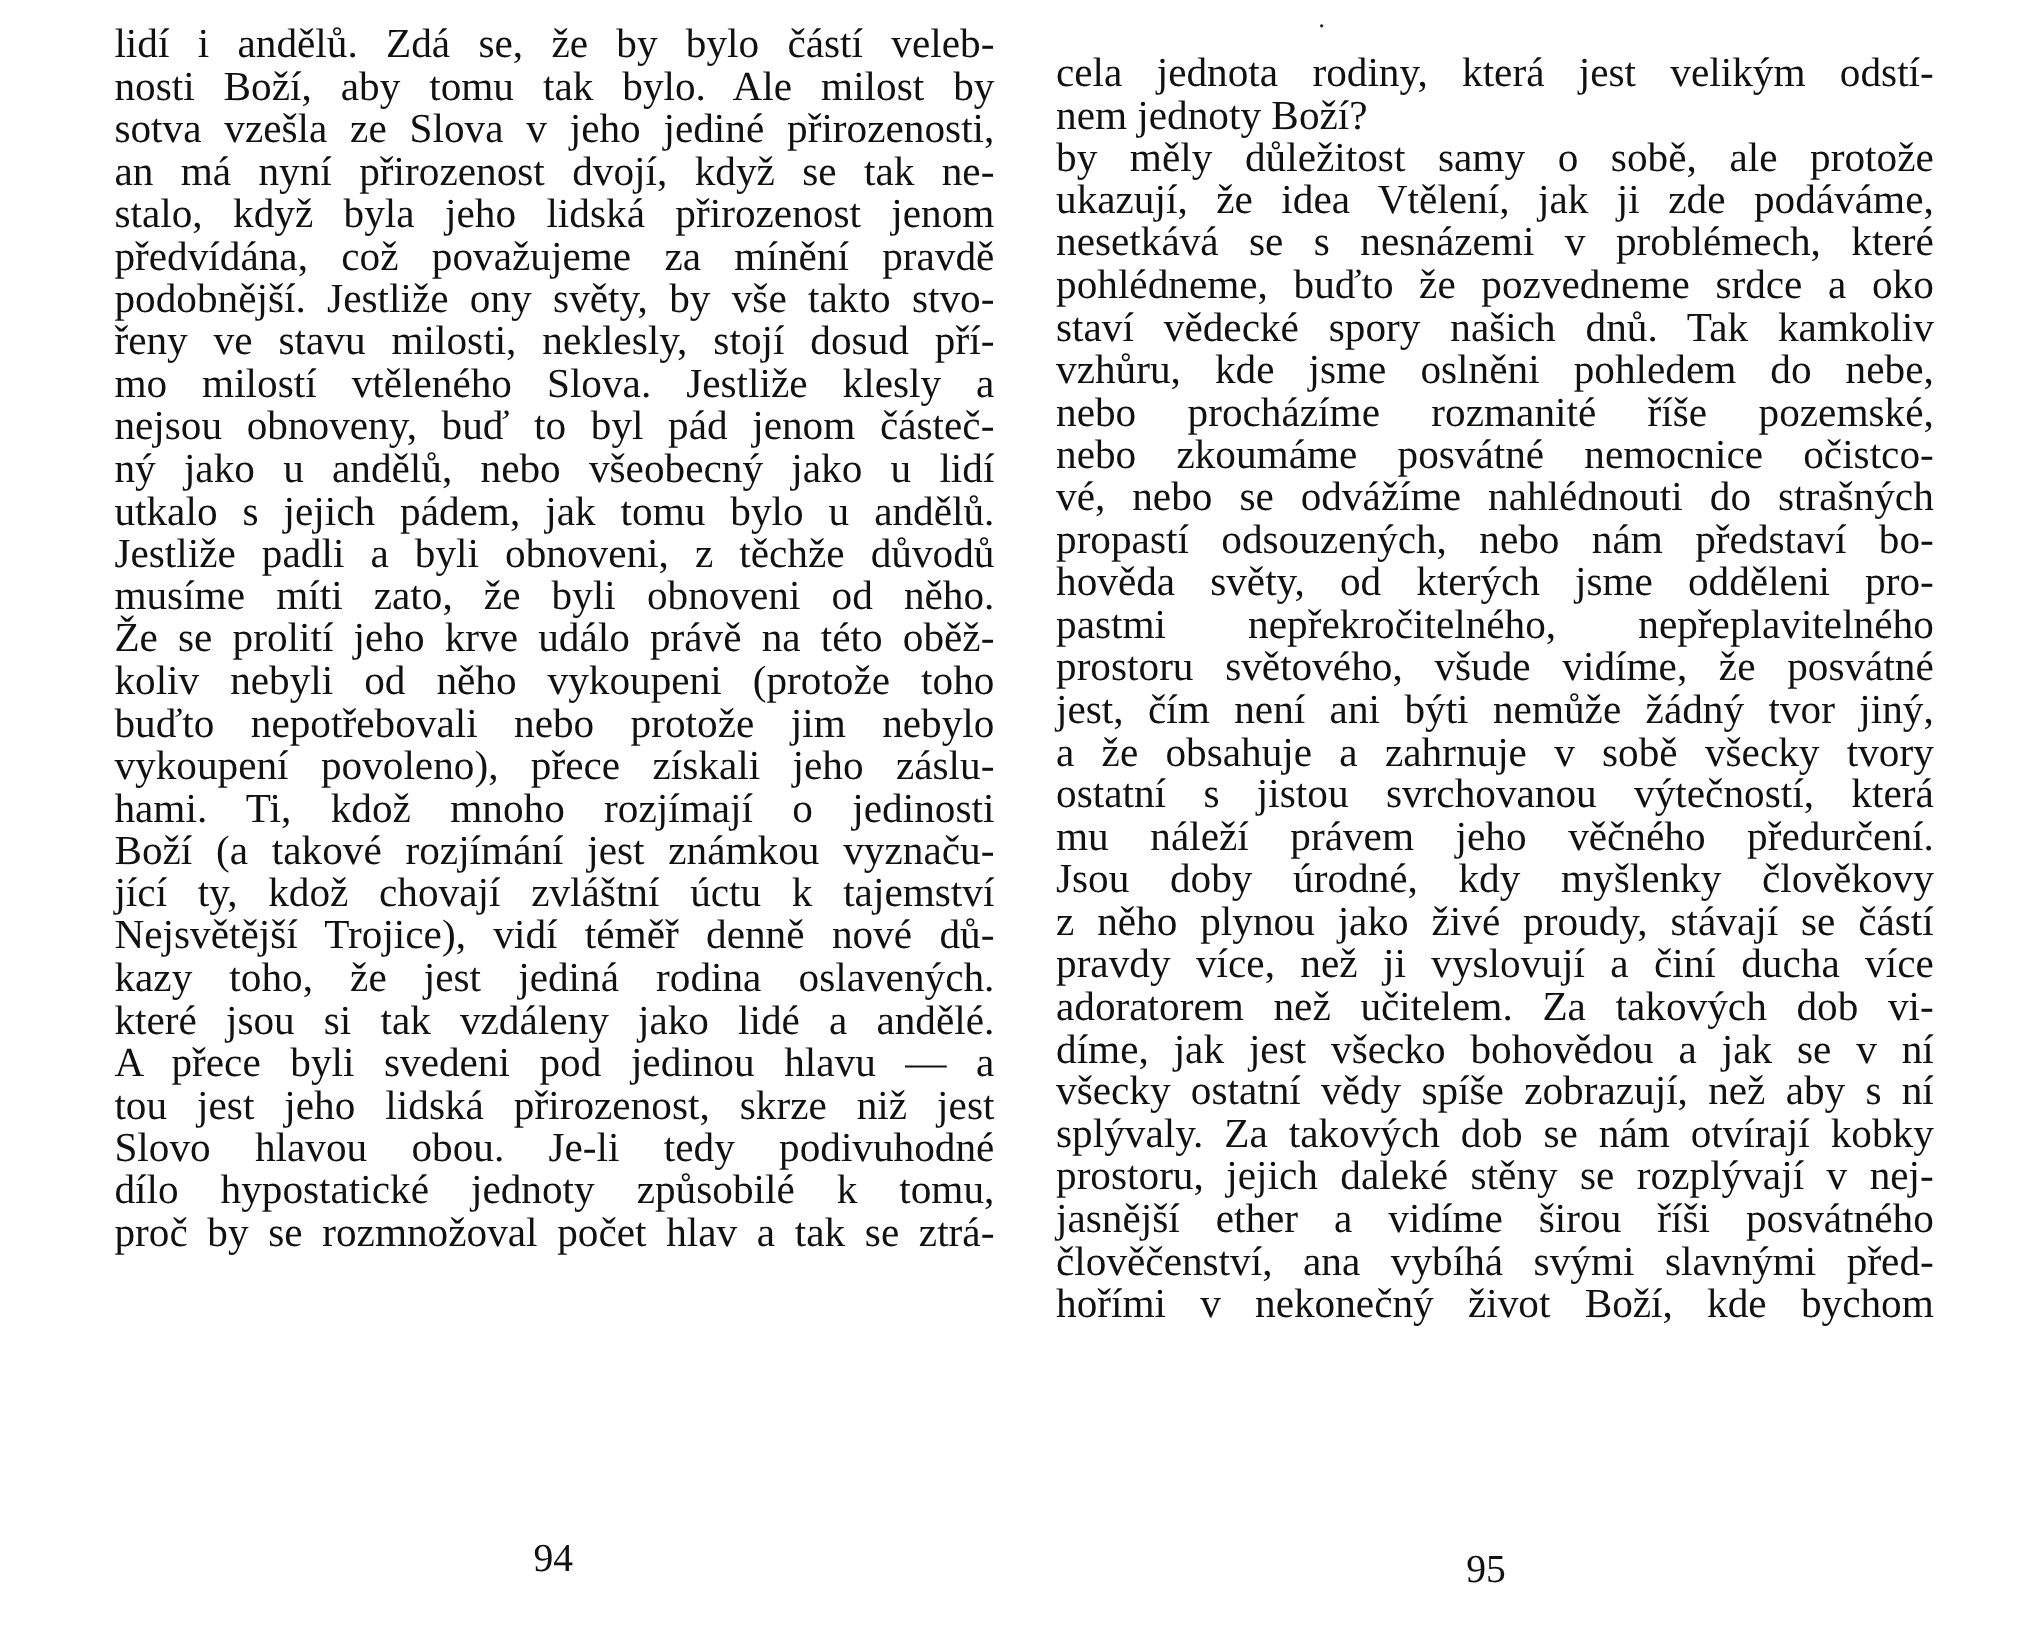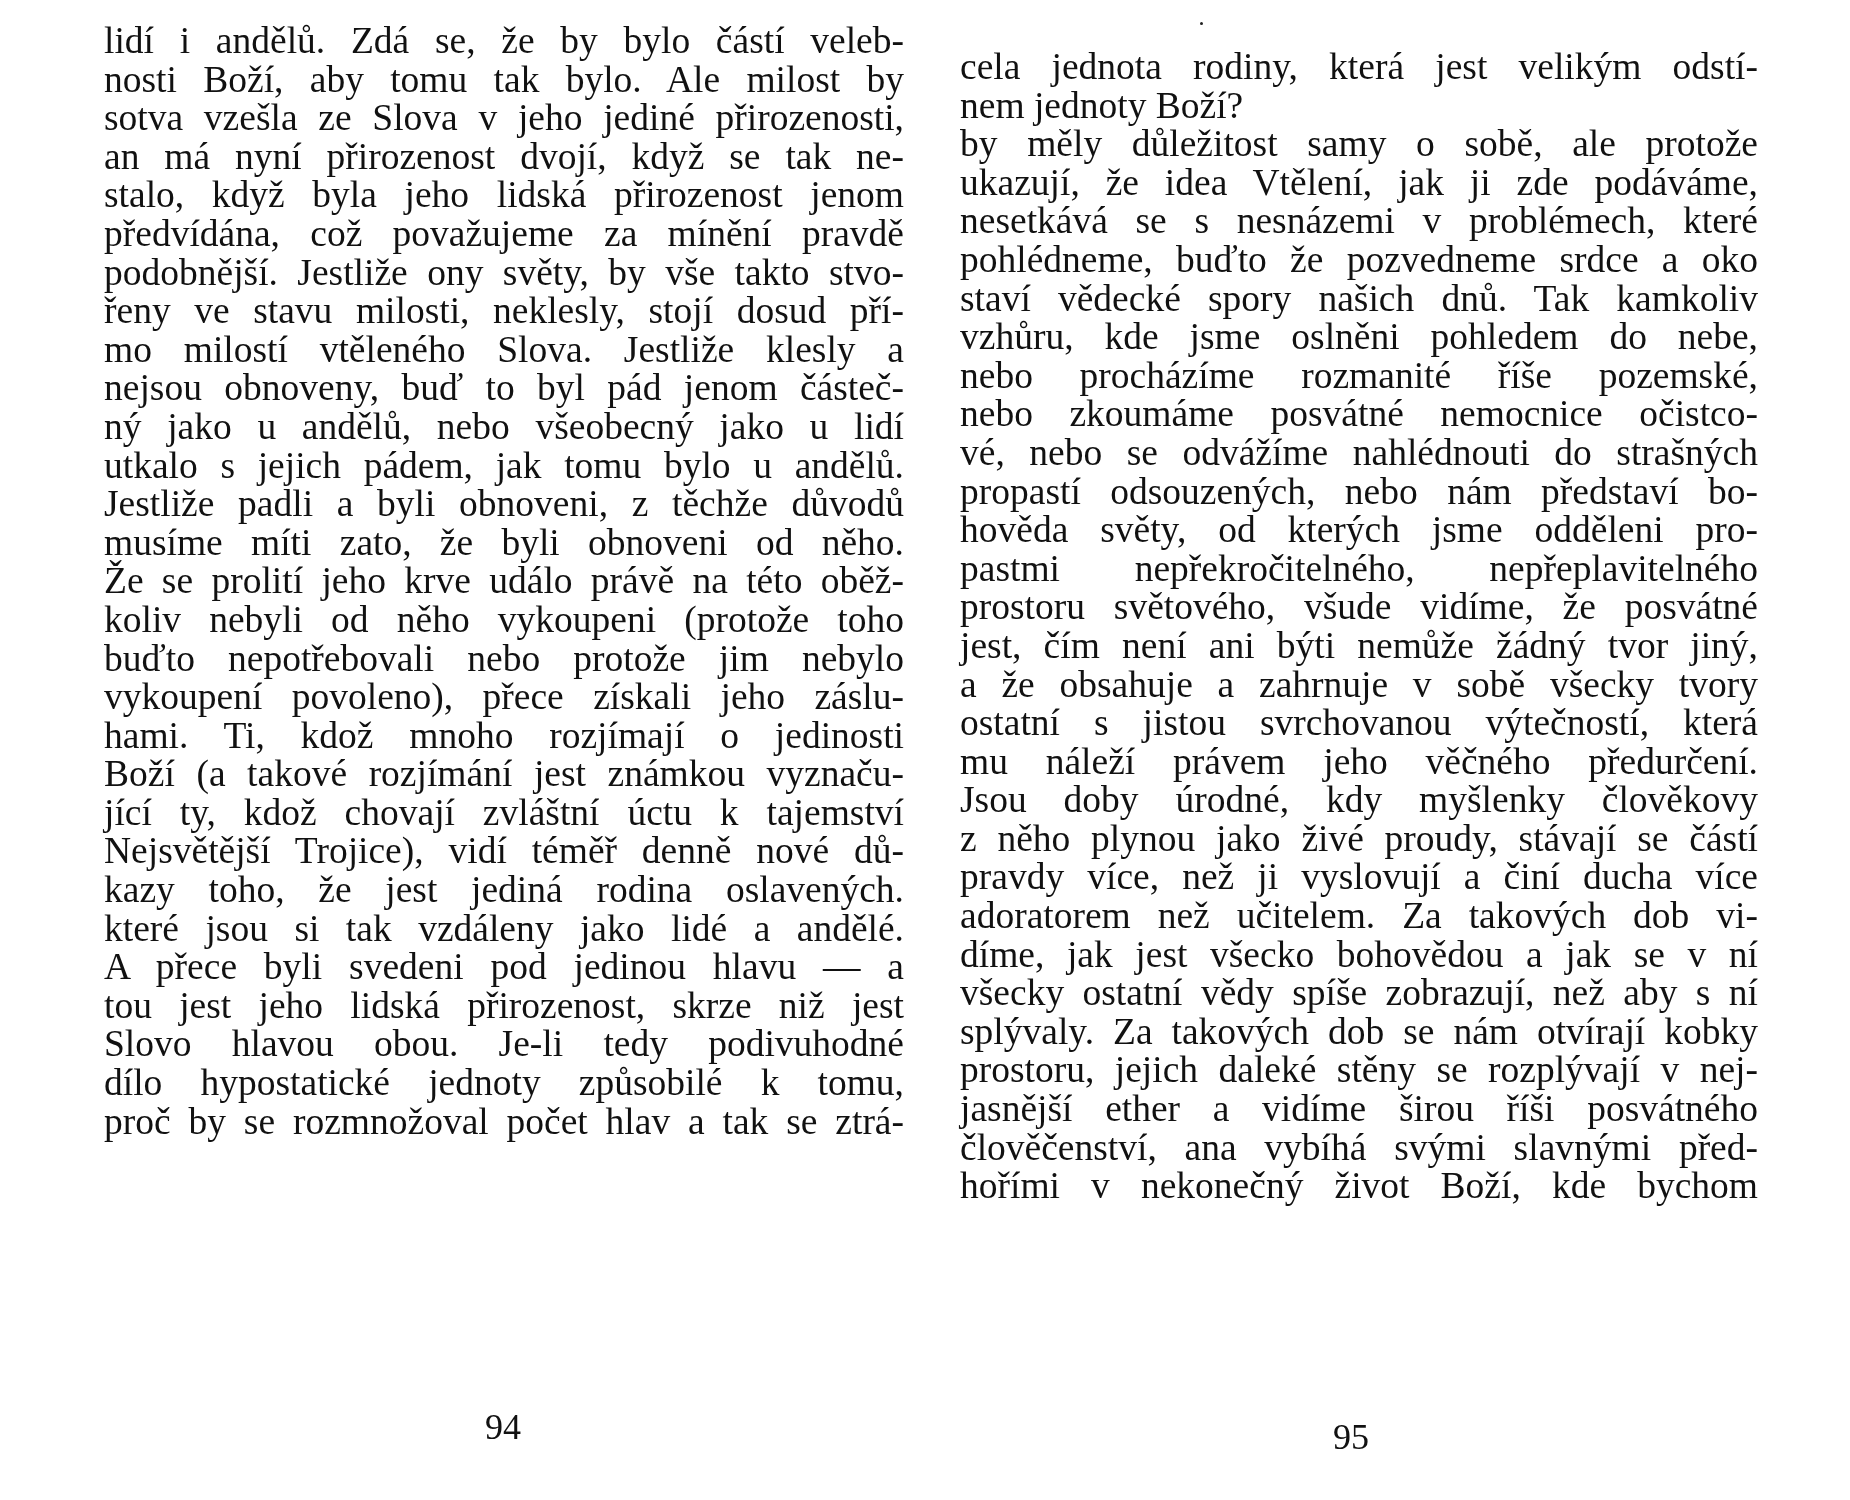--- a/index.html
+++ b/index.html
@@ -3,21 +3,21 @@
 <meta charset="utf-8">
 <style>
   html, body { margin: 0; padding: 0; background: #ffffff; }
   body { width: 1850px; height: 1500px; position: relative; overflow: hidden; color: #111; }
   .page { position: absolute; top: 22px; font-family: "Liberation Serif", "DejaVu Serif", serif; font-size: 37.5px; line-height: 38.6px; }
   .page.left { left: 104px; width: 800px; }
   .page.right { left: 960px; width: 798px; top: 48px; }
   .line { display: block; white-space: nowrap; text-align: justify; text-align-last: justify; }
   .line.last { text-align-last: left; }
   .line.indent { padding-left: 42px; }
-  .folio { position: absolute; top: 1395px; font-family: "Liberation Serif", "DejaVu Serif", serif; font-size: 36px; margin-top: 11px; }
+  .folio { position: absolute; top: 1395px; font-family: "Liberation Serif", "DejaVu Serif", serif; font-size: 36px; }
   .folio.left { left: 485px; }
   .folio.right { left: 1333px; top: 1405px; }
   .speck { position: absolute; left: 1200px; top: 22px; width: 3px; height: 3px; background: #222; border-radius: 50%; }
 </style>
 </head>
 <body>
 
 <div class="page left" id="left">
     <span class="line">lidí i andělů. Zdá se, že by bylo částí veleb-</span>
     <span class="line">nosti Boží, aby tomu tak bylo. Ale milost by</span>

